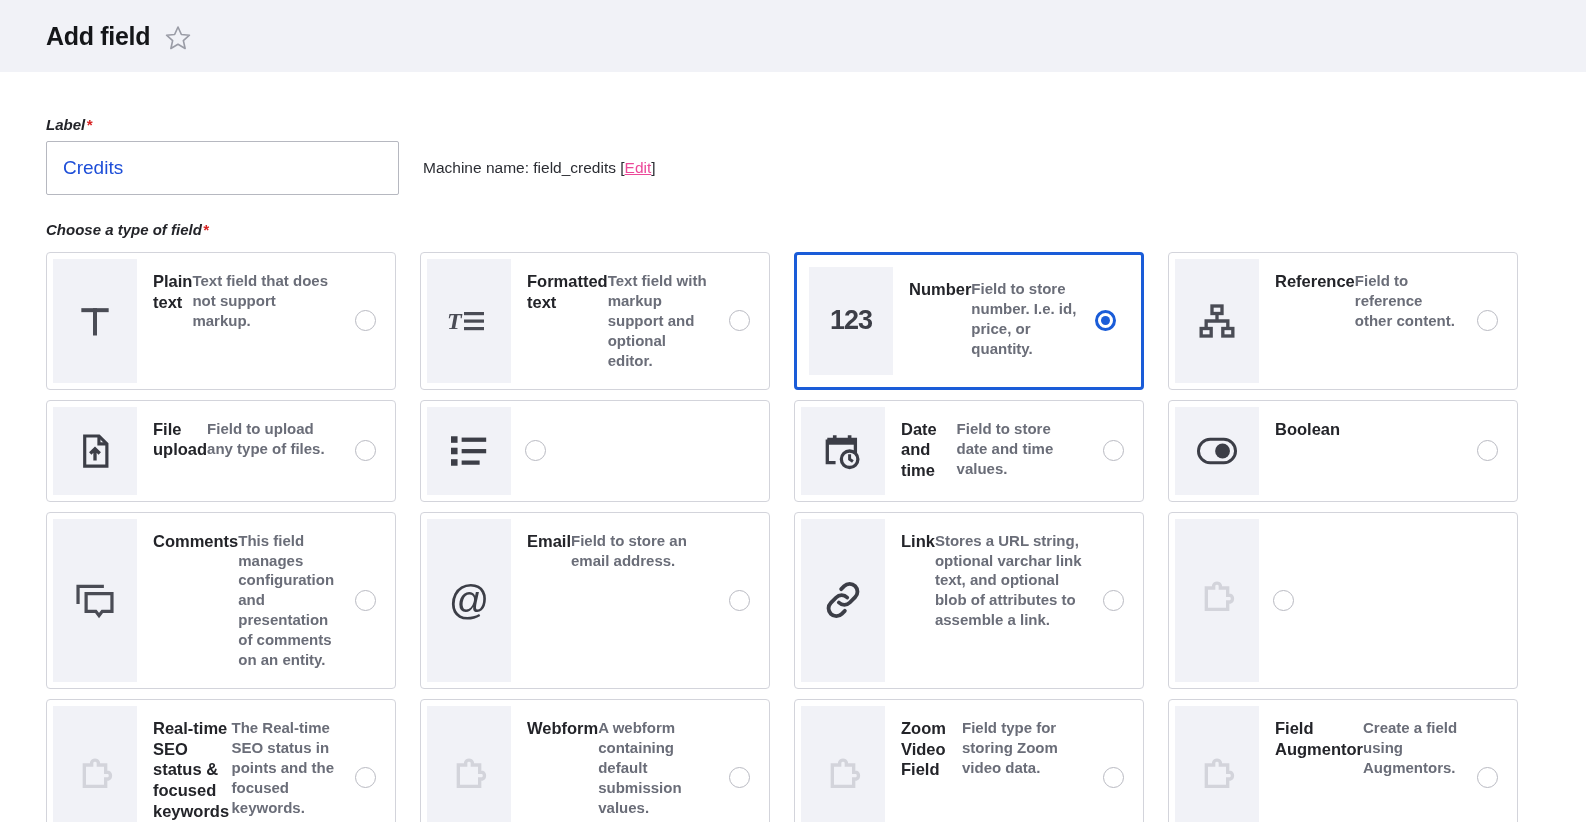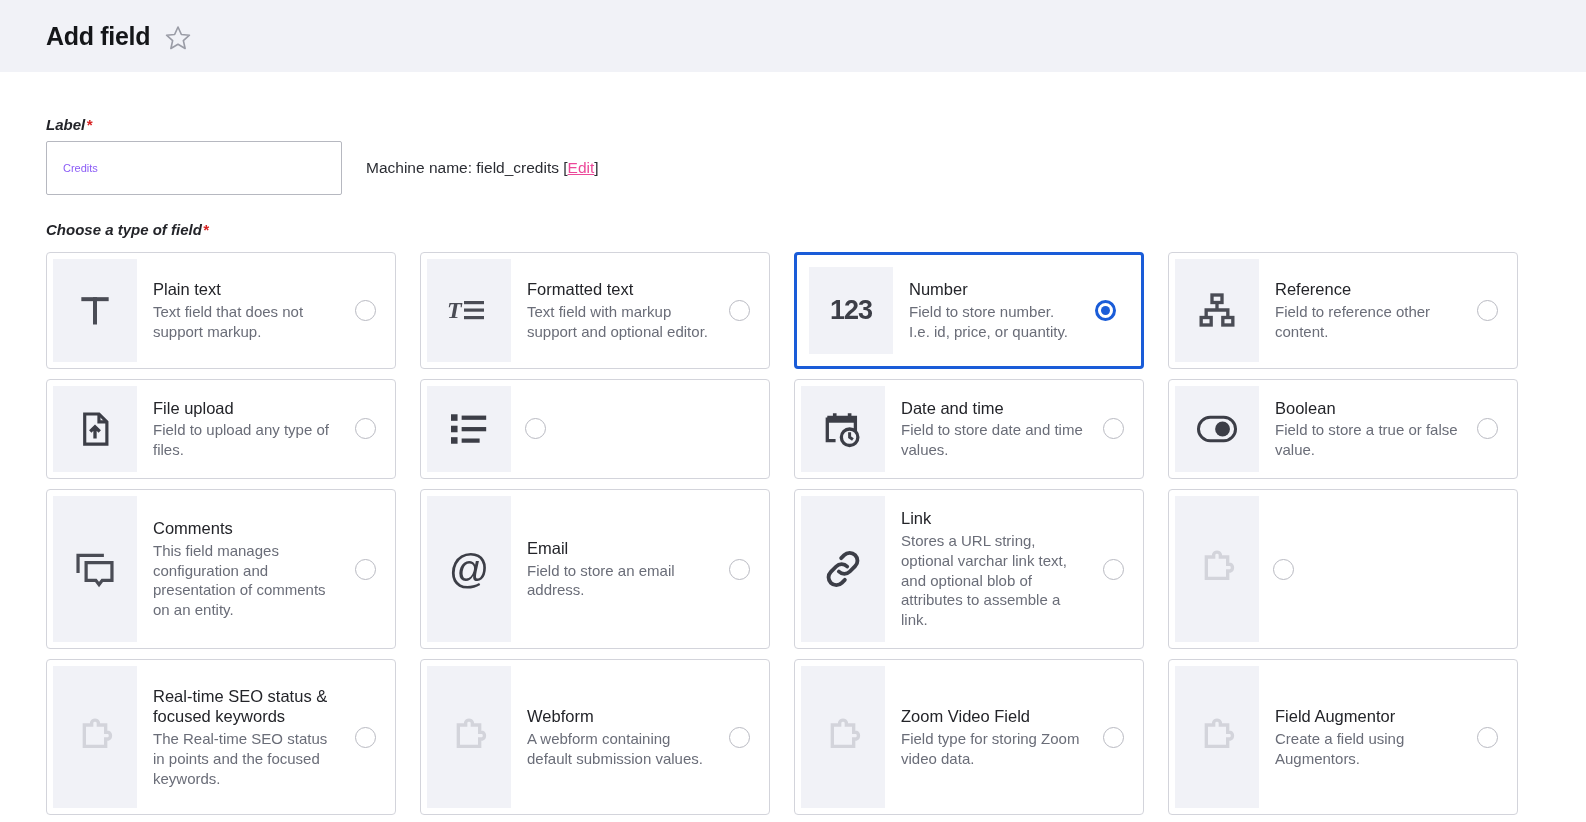--- a/index.html
+++ b/index.html
@@ -43,27 +43,27 @@
     color: #232429;
     margin-bottom: 8px;
     display: block;
     font-style: italic;
   }
   .req-mark { color: #d72222; font-weight: bold; margin-left: 1px; }
 
   .label-row { display: flex; align-items: center; }
 
   .text-input {
-    width: 296px;
+    width: 353px;
     height: 54px;
     border: 1px solid #b6b8c0;
     border-radius: 2px;
     padding: 0 16px;
-    font-size: 11px;
-    color: #8b5cf6;
+    font-size: 19px;
+    color: #1d4ed8;
     font-family: "Liberation Sans", sans-serif;
     background: #fff;
     outline: none;
   }
   .machine-name {
     margin-left: 24px;
     font-size: 15.5px;
     color: #2b2d33;
     white-space: nowrap;
   }
@@ -106,22 +106,23 @@
     background: #f1f2f7;
     display: flex;
     align-items: center;
     justify-content: center;
     align-self: stretch;
   }
   .card-text {
     flex: 1 1 auto;
     padding: 12px 4px 12px 16px;
     display: flex;
-    flex-direction: column;
-    justify-content: center;
+    flex-direction: row;
+    justify-content: space-between;
+    font-weight: bold;
   }
   .card-title {
     font-size: 16.5px;
     color: #232429;
     line-height: 1.25;
     margin-bottom: 2px;
   }
   .card-desc {
     font-size: 15px;
     color: #6a6d78;
@@ -323,21 +324,20 @@
 
     <label class="field-card">
       <span class="card-icon-box">
         <svg width="42" height="30" viewBox="0 0 34 24" fill="none">
           <rect x="2" y="2.5" width="30" height="19" rx="9.5" stroke="#3c3e47" stroke-width="2.4"></rect>
           <circle cx="21.5" cy="12" r="6" fill="#3c3e47"></circle>
         </svg>
       </span>
       <span class="card-text">
         <span class="card-title">Boolean</span>
-        <span class="card-desc">Field to store a true or false value.</span>
       </span>
       <span class="card-radio">
         <span class="radio"></span>
       </span>
     </label>
 
     <label class="field-card tall-3">
       <span class="card-icon-box">
         <svg width="42" height="38" viewBox="0 0 26 23" fill="none" stroke="#4a4c55" stroke-width="2">
           <path d="M2.5 14 V3 h16"></path>

